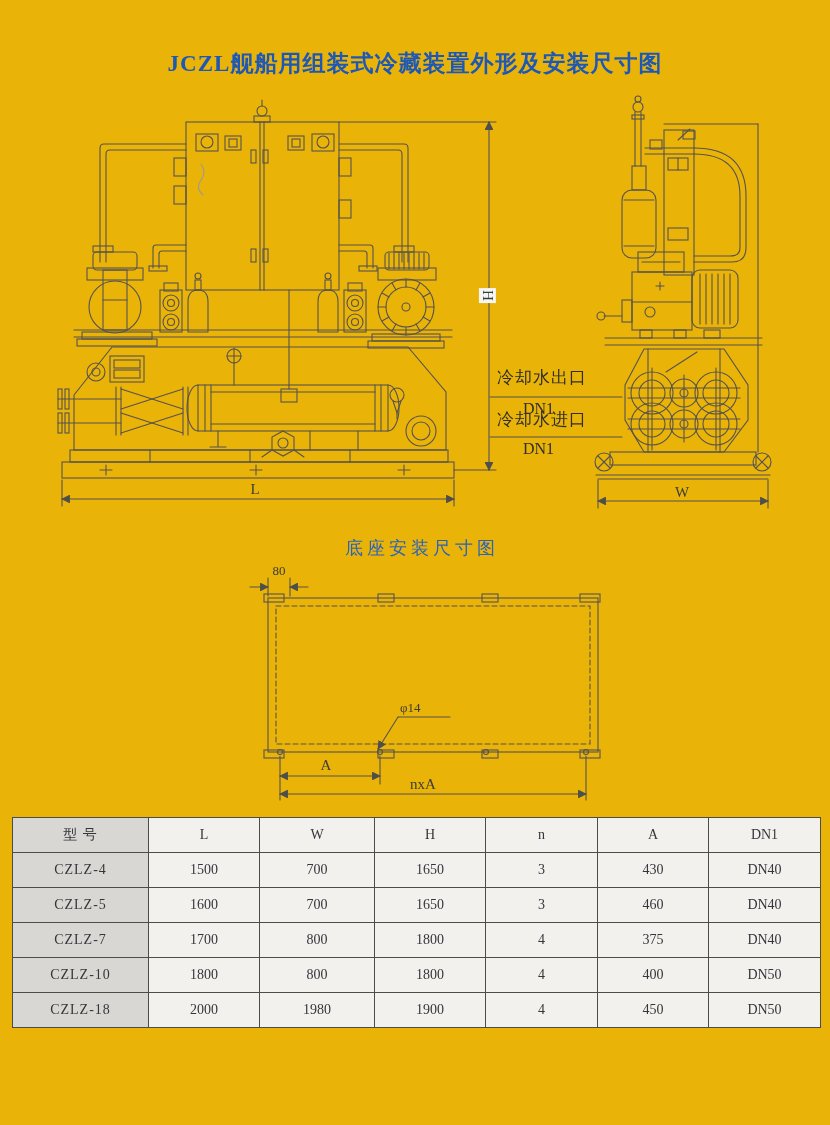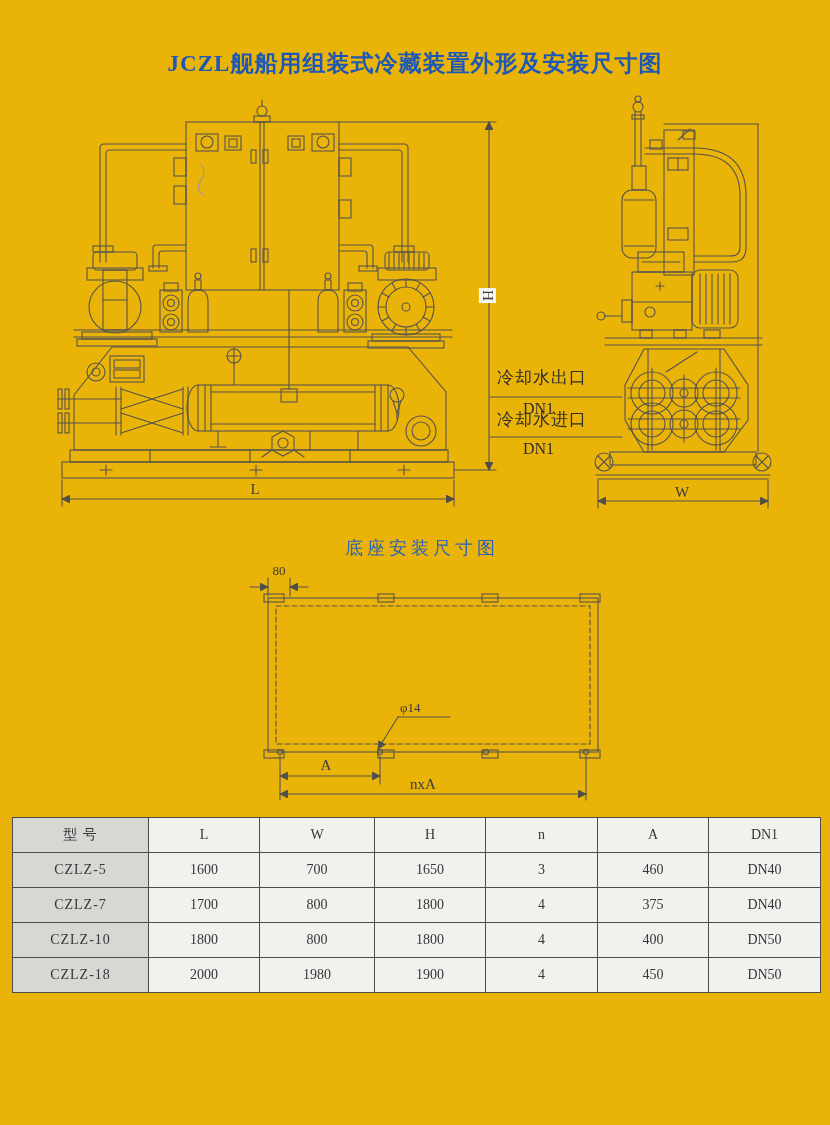--- a/index.html
+++ b/index.html
@@ -414,20 +414,29 @@
           <th>L</th>
           <th>W</th>
           <th>H</th>
           <th>n</th>
           <th>A</th>
           <th>DN1</th>
         </tr>
       </thead>
     <tbody id="spec-body">
         <tr>
+          <td class="model">CZLZ-4</td>
+          <td>1500</td>
+          <td>700</td>
+          <td>1650</td>
+          <td>3</td>
+          <td>430</td>
+          <td>DN40</td>
+        </tr>
+        <tr>
           <td class="model">CZLZ-5</td>
           <td>1600</td>
           <td>700</td>
           <td>1650</td>
           <td>3</td>
           <td>460</td>
           <td>DN40</td>
         </tr>
         <tr>
           <td class="model">CZLZ-7</td>

